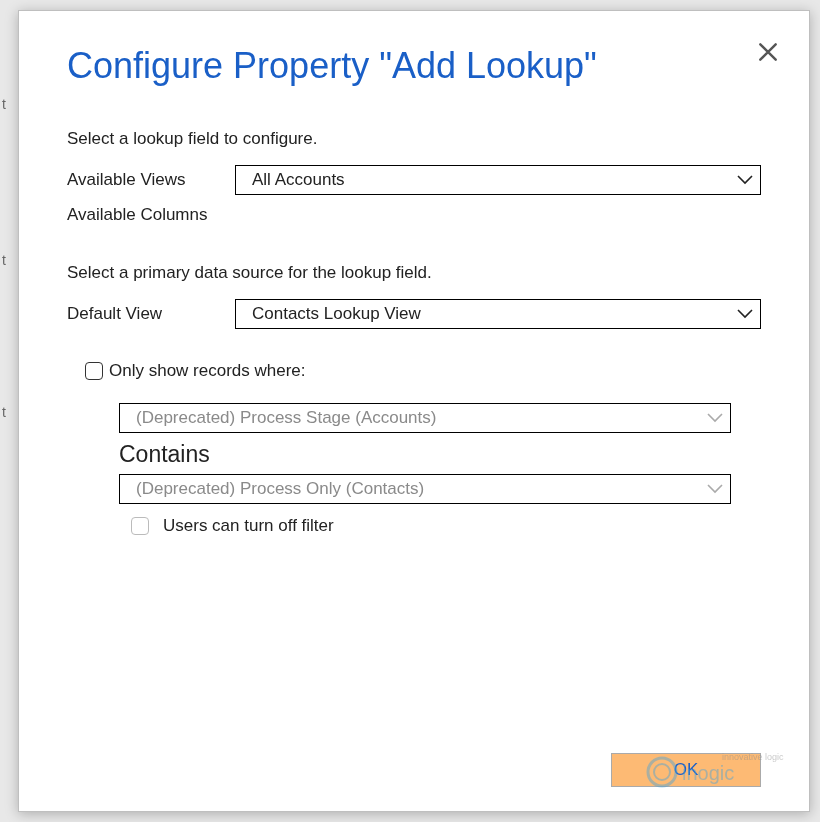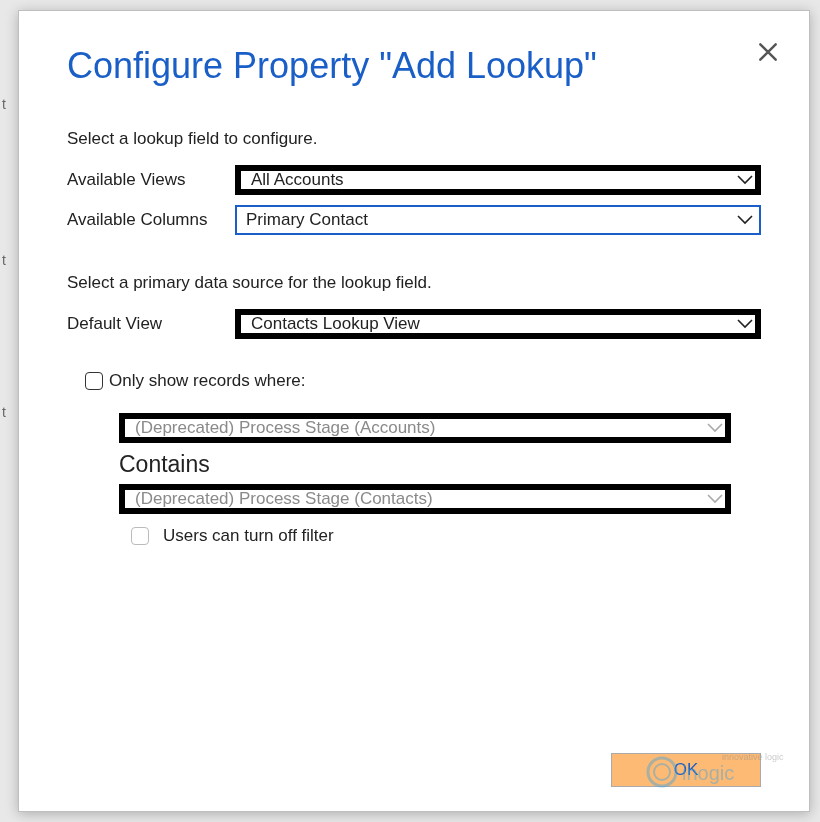--- a/index.html
+++ b/index.html
@@ -57,24 +57,24 @@
       font-size: 17px;
       color: #222;
       flex-shrink: 0;
     }
     .select-wrap {
       flex: 1;
       position: relative;
     }
     .select-ctrl {
       width: 100%;
-      border: 6px solid #000000;
+      border: 1px solid #000000;
       background: #fff;
       font-size: 17px;
-      padding: 4px 32px 4px 10px;
+      padding: 4px 32px 4px 16px;
       height: 30px;
       display: flex;
       align-items: center;
       cursor: pointer;
       color: #222;
     }
     .select-ctrl.focused {
       border: 2px solid #1a5fc7;
       padding: 3px 31px 3px 9px;
     }
@@ -196,30 +196,20 @@
       <span class="chev">
           <svg viewBox="0 0 16 10">
             <path d="M1 1 L8 8 L15 1" stroke="#222" stroke-width="1.6" fill="none"></path>
           </svg>
         </span>
     </div>
   </div>
 
   <div class="form-row">
     <div class="form-label">Available Columns</div>
-    <div class="select-wrap">
-      <div class="select-ctrl focused">
-        <span>Primary Contact</span>
-      </div>
-      <span class="chev">
-          <svg viewBox="0 0 16 10">
-            <path d="M1 1 L8 8 L15 1" stroke="#222" stroke-width="1.6" fill="none"></path>
-          </svg>
-        </span>
-    </div>
   </div>
 
   <div class="gap"></div>
 
   <div class="section-text">Select a primary data source for the lookup field.</div>
 
   <div class="form-row">
     <div class="form-label">Default View</div>
     <div class="select-wrap">
       <div class="select-ctrl">
@@ -248,21 +238,21 @@
             <svg viewBox="0 0 16 10">
               <path d="M1 1 L8 8 L15 1" stroke="#aaa" stroke-width="1.6" fill="none"></path>
             </svg>
           </span>
       </div>
 
       <div class="contains-label">Contains</div>
 
       <div class="select-wrap">
         <div class="select-ctrl disabled">
-          <span>(Deprecated) Process Stage (Contacts)</span>
+          <span>(Deprecated) Process Only (Contacts)</span>
         </div>
         <span class="chev disabled">
             <svg viewBox="0 0 16 10">
               <path d="M1 1 L8 8 L15 1" stroke="#aaa" stroke-width="1.6" fill="none"></path>
             </svg>
           </span>
       </div>
 
       <div class="sub-check-row">
         <div class="checkbox disabled"></div>

